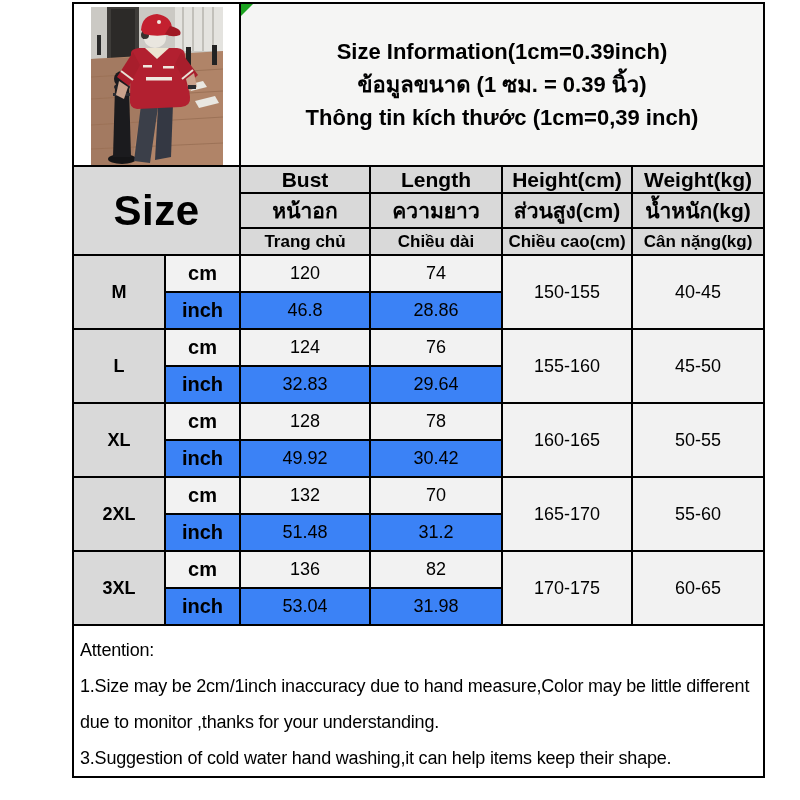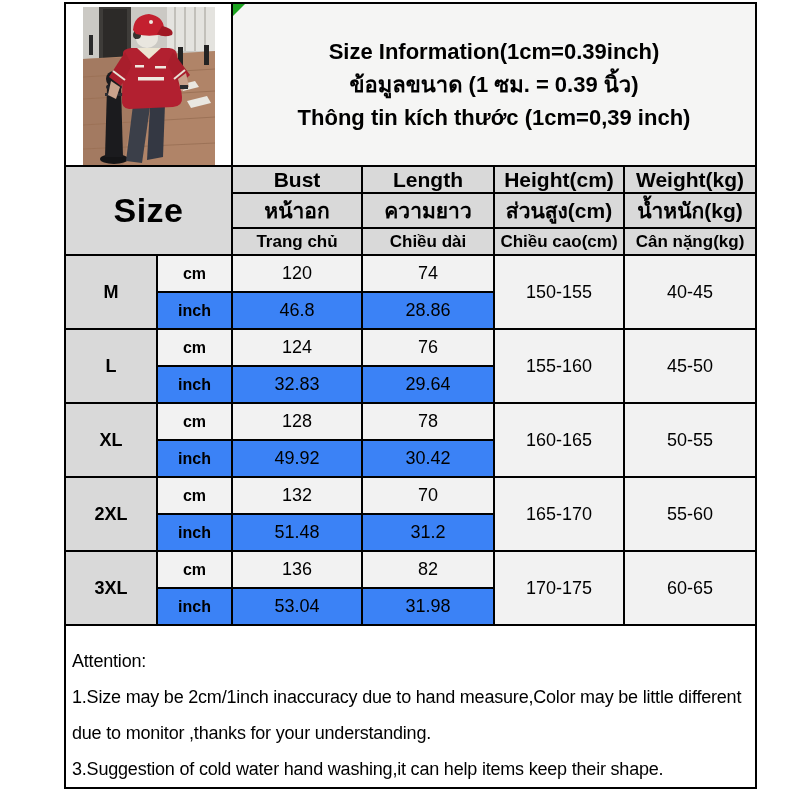--- a/index.html
+++ b/index.html
@@ -1,47 +1,47 @@
 <!DOCTYPE html>
 <html><head>
 <meta charset="utf-8">
 <style>
   html,body{margin:0;padding:0;background:#ffffff;}
   .canvas{
     position:relative;width:800px;height:800px;background:#ffffff;overflow:hidden;
     font-family:"Liberation Sans","DejaVu Sans",sans-serif;color:#000;
   }
   table.size-table{
-    position:absolute;left:64px;top:2px;width:691px;
+    position:absolute;left:72px;top:2px;width:691px;
     border-collapse:collapse;table-layout:fixed;
   }
   td{border:2px solid #000;text-align:center;vertical-align:middle;padding:0;overflow:hidden;}
   .r-title{height:163px;}
   .r-hdr{height:27px;}
   .r-data{height:37px;}
   .r-att{height:145px;}
   .photo-cell{background:#ffffff;}
   .title-cell{background:#f5f5f4;position:relative;}
   .title-line{font-weight:bold;font-size:22px;line-height:33px;}
   .corner-triangle{
     position:absolute;left:0;top:0;width:0;height:0;
     border-top:12px solid #1ca320;border-right:12px solid transparent;
   }
   .gray{background:#d9d9d9;}
   .lgray{background:#f2f2f2;}
   .white{background:#3b82f6;}
-  .size-big{font-size:34px;font-weight:bold;letter-spacing:0.5px;}
+  .size-big{font-size:42px;font-weight:bold;letter-spacing:0.5px;}
   .hdr{font-weight:bold;font-size:21px;}
   .hdr-vi{font-weight:bold;font-size:17px;text-align:center;}
   .size-label{font-weight:bold;font-size:18px;}
-  .unit{font-weight:bold;font-size:16px;}
+  .unit{font-weight:bold;font-size:20px;}
   .num{font-weight:normal;font-size:18px;}
   .attention-cell{
     text-align:left;vertical-align:top;background:#ffffff;
-    padding:17px 0 0 6px;
+    padding:6px 0 0 6px;
     border-radius:12px;
   }
   .att-line{font-size:18px;line-height:36px;white-space:nowrap;letter-spacing:-0.2px;}
   svg.photo{display:block;margin:2px auto 0 auto;}
 </style>
 </head>
 <body>
 
 <div class="canvas">
   <table class="size-table">

